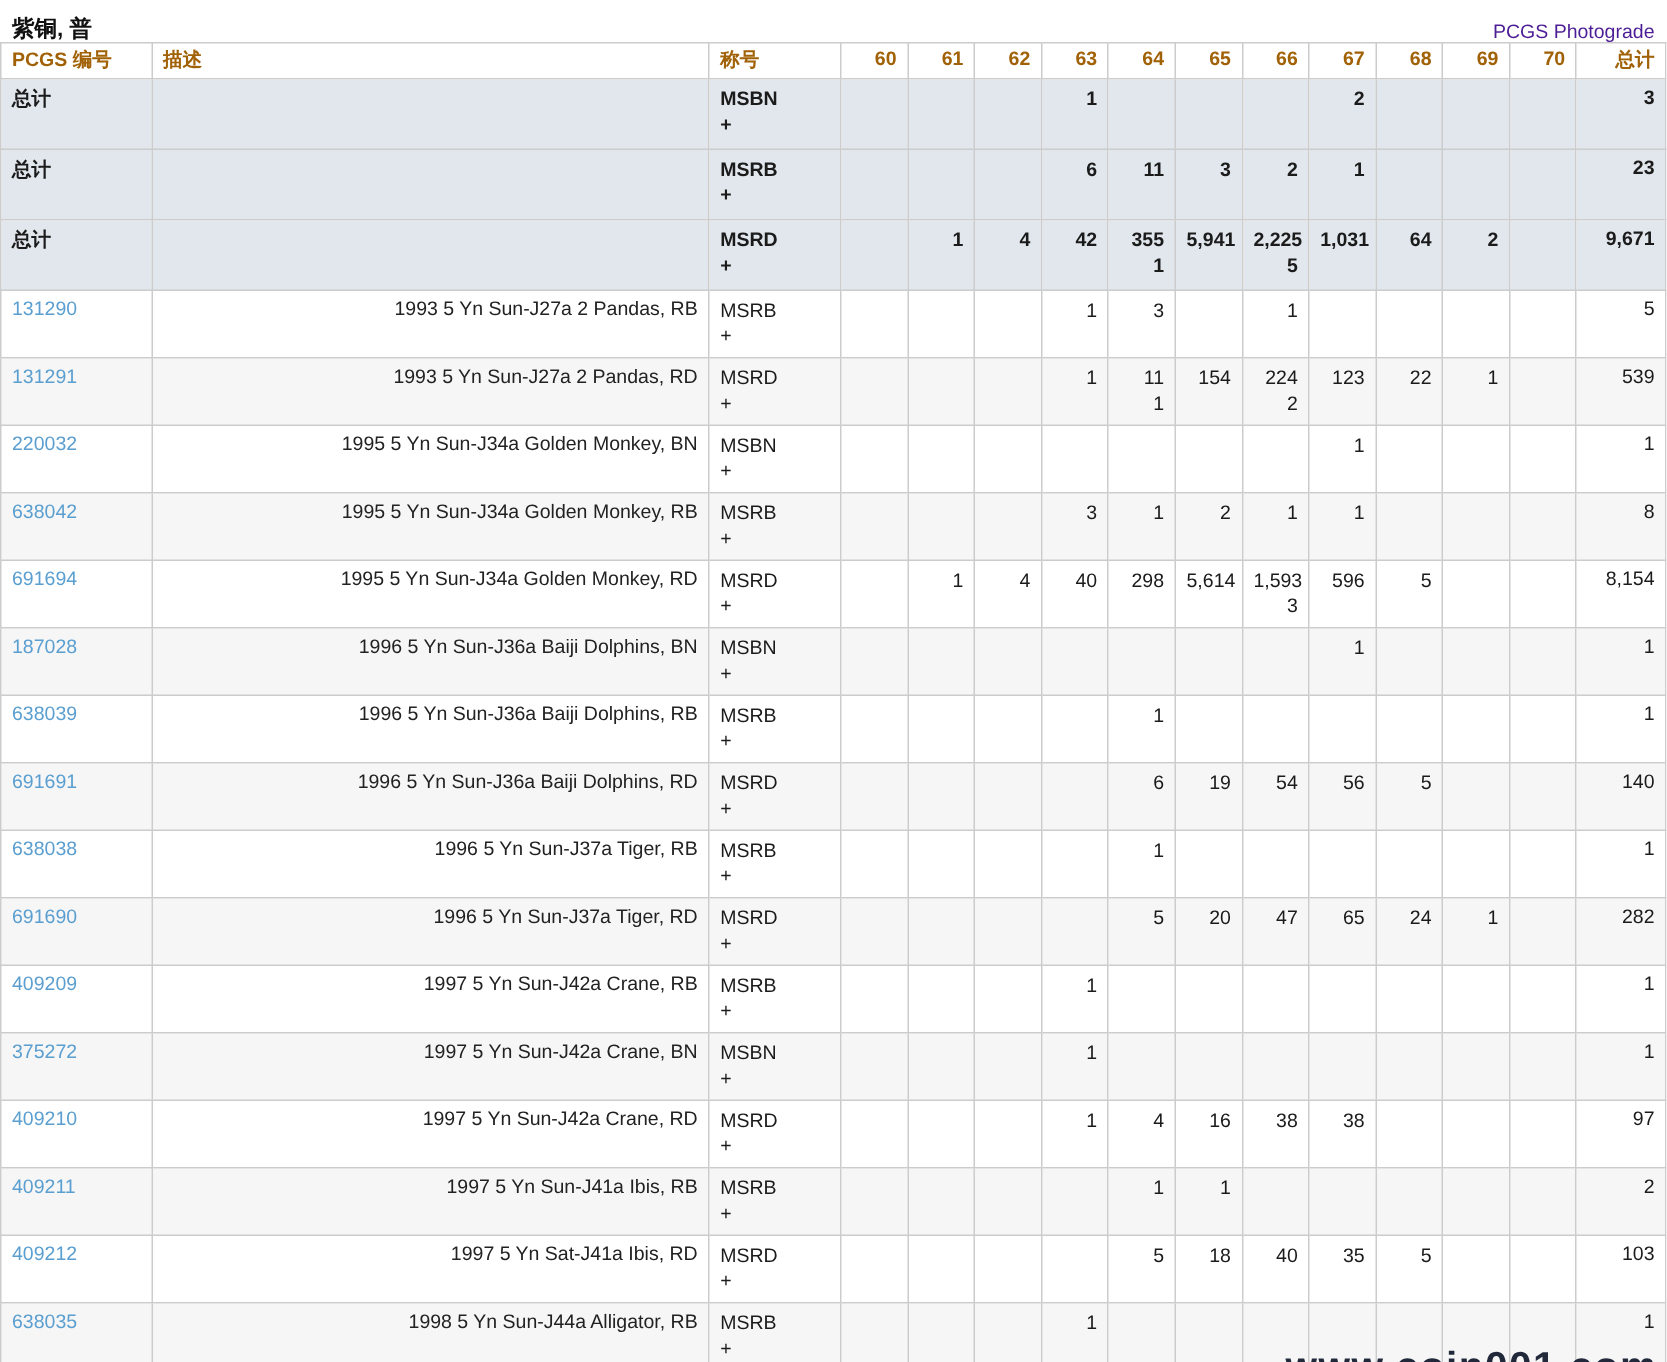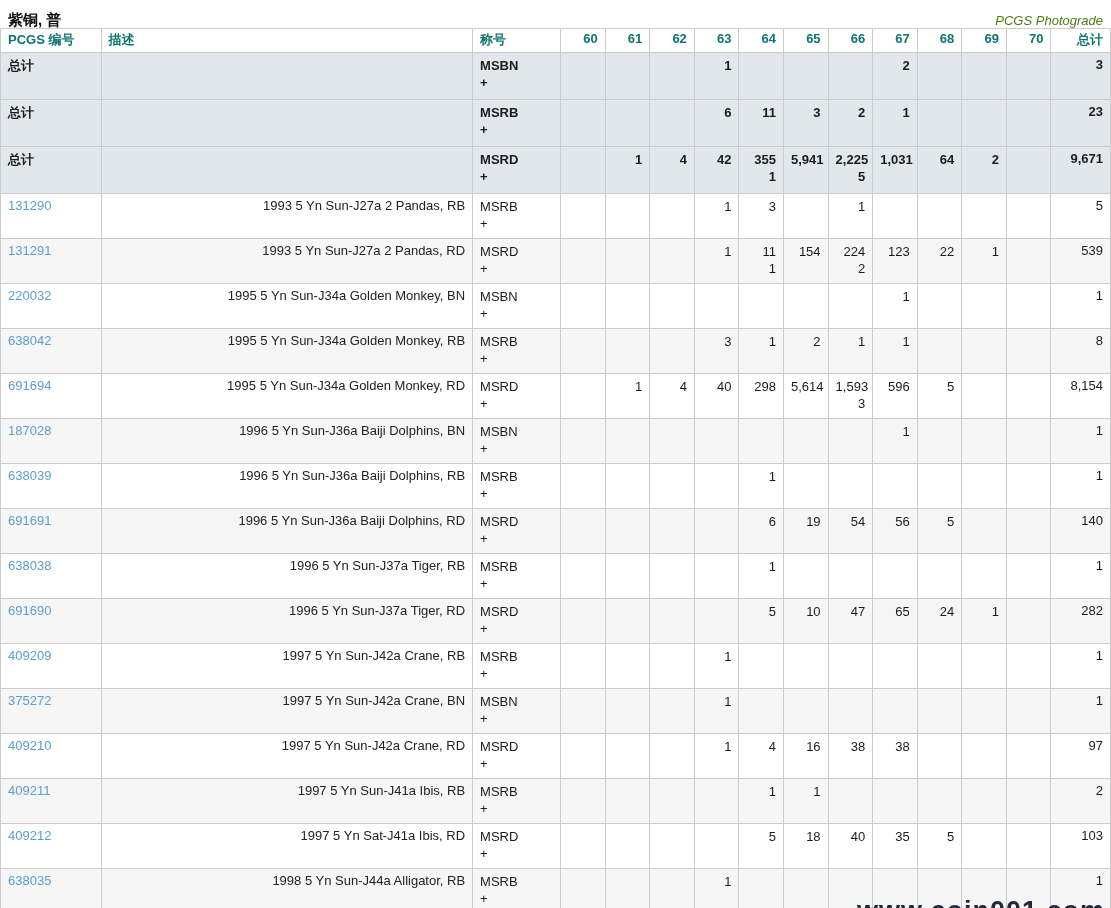--- a/index.html
+++ b/index.html
@@ -20,42 +20,41 @@
     padding: 5px 8px 0 8px;
   }
   .page-title {
     font-size: 15px;
     font-weight: bold;
     color: #111111;
     line-height: 1.1;
   }
   .photograde-link {
     font-size: 13px;
-    color: #4d7c0f;
+    color: #4c1d95;
     text-decoration: none;
     line-height: 1.1;
     cursor: pointer;
-    font-style: italic;
   }
   table.pop-table {
     border-collapse: collapse;
     table-layout: fixed;
     width: 1111px;
   }
   .pop-table th, .pop-table td {
     border: 1px solid #cccccc;
     vertical-align: top;
     font-size: 13px;
     padding: 4px 7px;
     overflow: hidden;
   }
   .pop-table thead tr { height: 22px; }
   .pop-table th {
     font-weight: bold;
-    color: #0f766e;
+    color: #a16207;
     padding: 2px 7px 3px 7px;
     text-align: right;
     white-space: nowrap;
     background: #ffffff;
   }
   .pop-table th.al { text-align: left; }
   .col-pcgs  { width: 88px; }
   .col-desc  { width: 325px; }
   .col-desig { width: 77px; }
   .col-grade { width: 39px; }
@@ -644,21 +643,21 @@
         <td class="c-num">
           <div class="l1"></div>
         </td>
         <td class="c-num">
           <div class="l1"></div>
         </td>
         <td class="c-num">
           <div class="l1">5</div>
         </td>
         <td class="c-num">
-          <div class="l1">10</div>
+          <div class="l1">20</div>
         </td>
         <td class="c-num">
           <div class="l1">47</div>
         </td>
         <td class="c-num">
           <div class="l1">65</div>
         </td>
         <td class="c-num">
           <div class="l1">24</div>
         </td>

